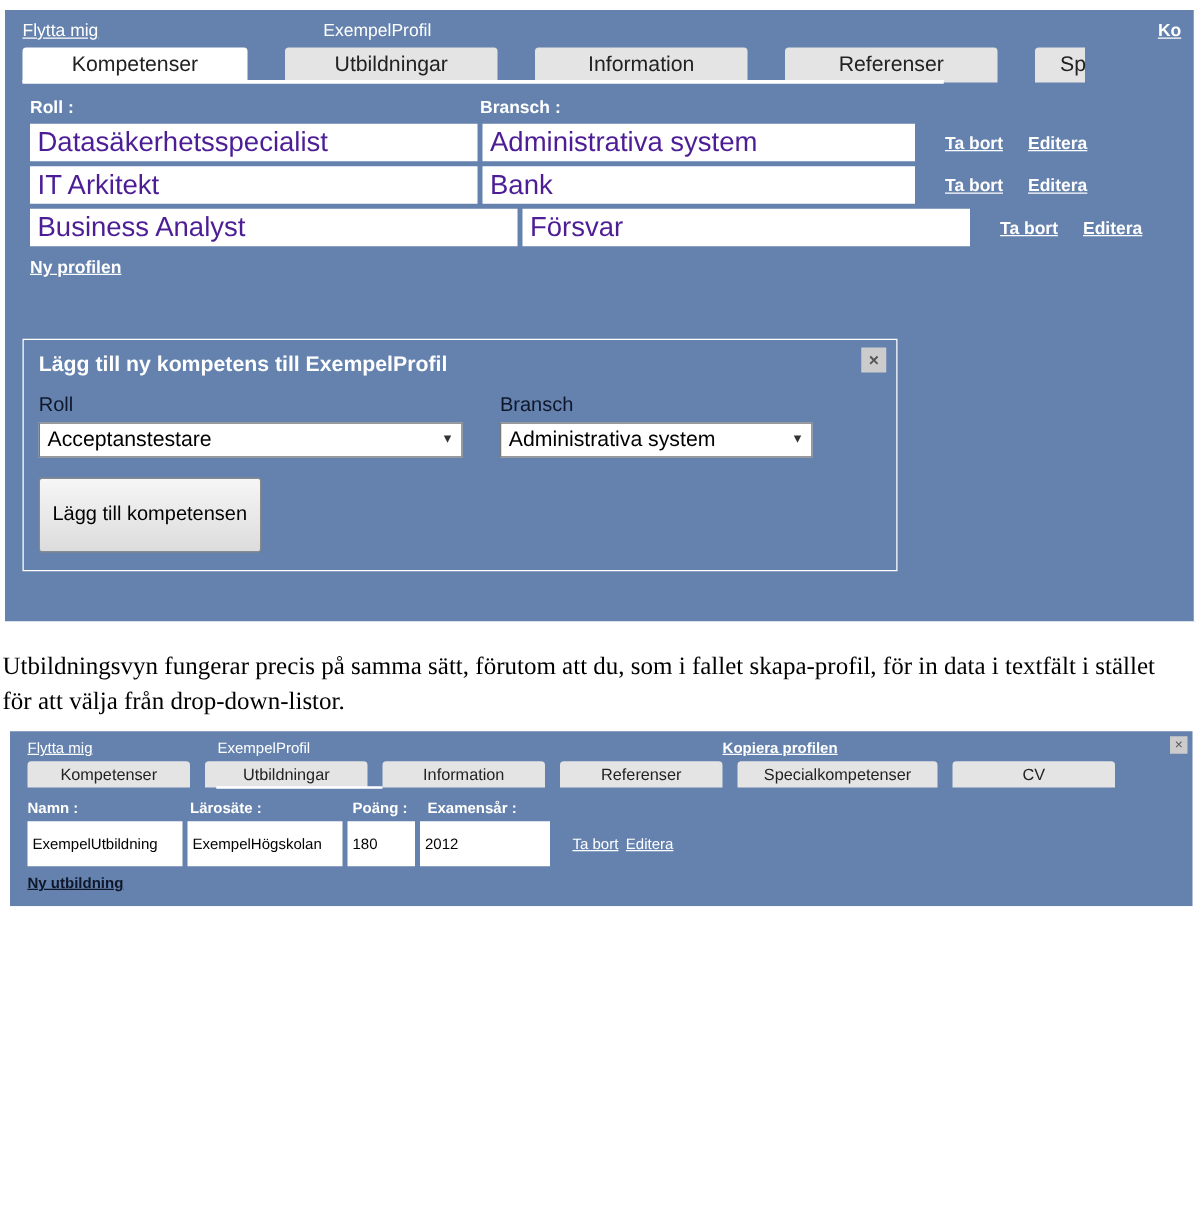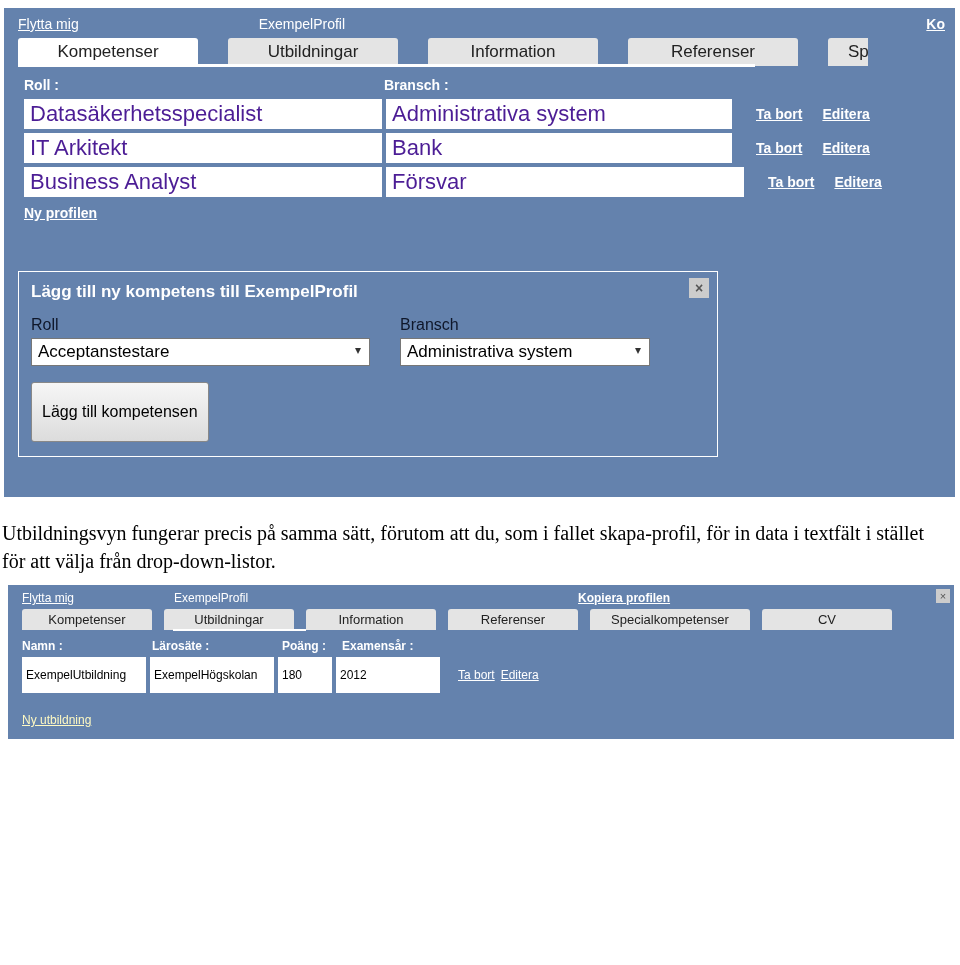--- a/index.html
+++ b/index.html
@@ -142,21 +142,21 @@
     font-size: 20px;
     line-height: 1.4;
     margin: 22px 0 0 2px;
     width: 940px;
   }
   
   .headrow2 { font-size: 12px; font-weight: bold; color: #fff; display: flex; padding: 8px 0 4px 14px; }
   .datarow2 { display: flex; padding: 0 0 2px 14px; align-items: center; font-size: 12px; }
   .cell2 { background: #fff; color: #000; padding: 11px 4px; margin-right: 4px; }
   .actionlink2 { color: #fff; text-decoration: underline; margin-left: 14px; cursor: pointer; font-size: 12px; }
-  .newlink2 { color: #fef9c3; text-decoration: underline; font-weight: normal; font-size: 12px; margin: 18px 0 0 14px; display: inline-block; cursor: pointer; }
+  .newlink2 { color: #0f172a; text-decoration: underline; font-weight: bold; font-size: 12px; margin: 4px 0 0 14px; display: inline-block; cursor: pointer; }
   .close2 { position: absolute; right: 4px; top: 4px; width: 14px; height: 14px; background: #ccc; display: flex; align-items: center; justify-content: center; font-size: 11px; color: #555; cursor: pointer; }
 </style>
 </head>
 <body>
 
 <div class="panel panel1">
   <div class="toprow">
     <span class="toplink">Flytta mig</span>
     <span style="flex:0 0 180px"></span>
     <span>ExempelProfil</span>
@@ -183,21 +183,21 @@
     <span class="actionlink">Ta bort</span>
     <span class="actionlink">Editera</span>
   </div>
   <div class="datarow">
     <div class="cell" style="width:358px">IT Arkitekt</div>
     <div class="cell" style="width:346px">Bank</div>
     <span class="actionlink">Ta bort</span>
     <span class="actionlink">Editera</span>
   </div>
   <div class="datarow">
-    <div class="cell" style="width:358px">Business Analyst</div>
+    <div class="cell" style="width:390px">Business Analyst</div>
     <div class="cell" style="width:358px">Försvar</div>
     <span class="actionlink">Ta bort</span>
     <span class="actionlink">Editera</span>
   </div>
   <span class="newlink">Ny profilen</span>
 
   
   <div class="modal">
     <div class="close-icon">×</div>
     <div class="modal-title">Lägg till ny kompetens till ExempelProfil</div>

